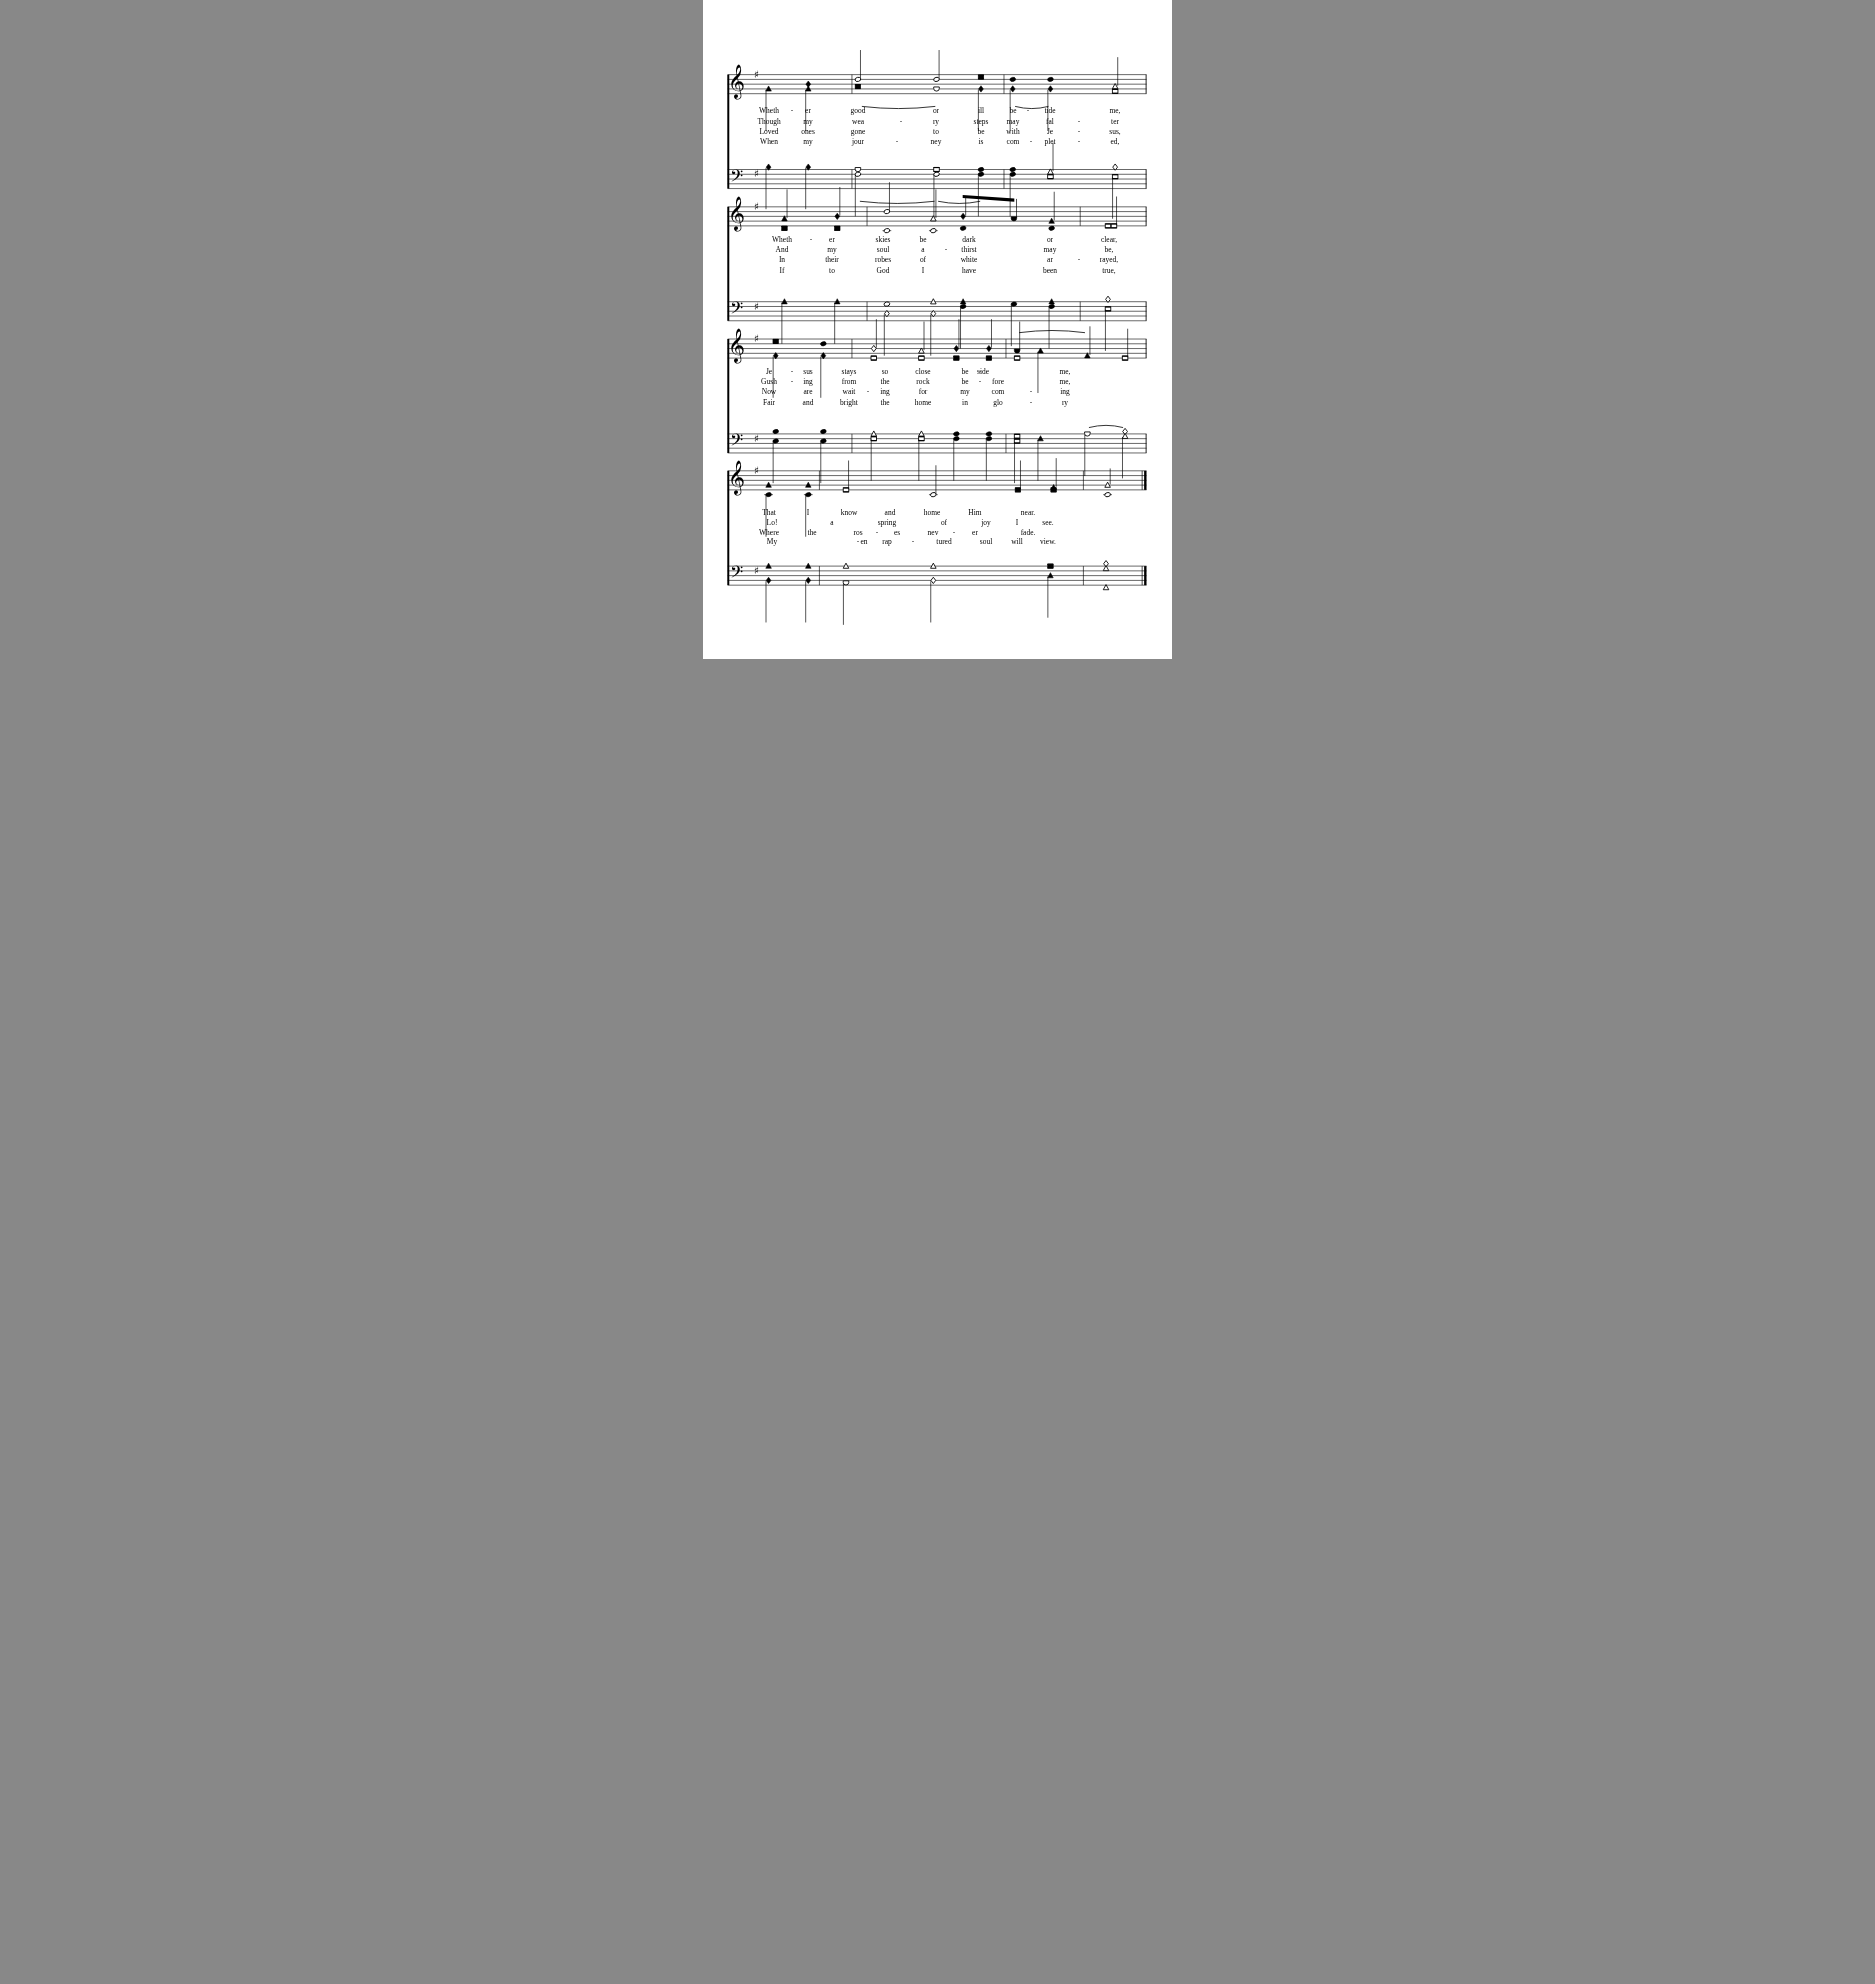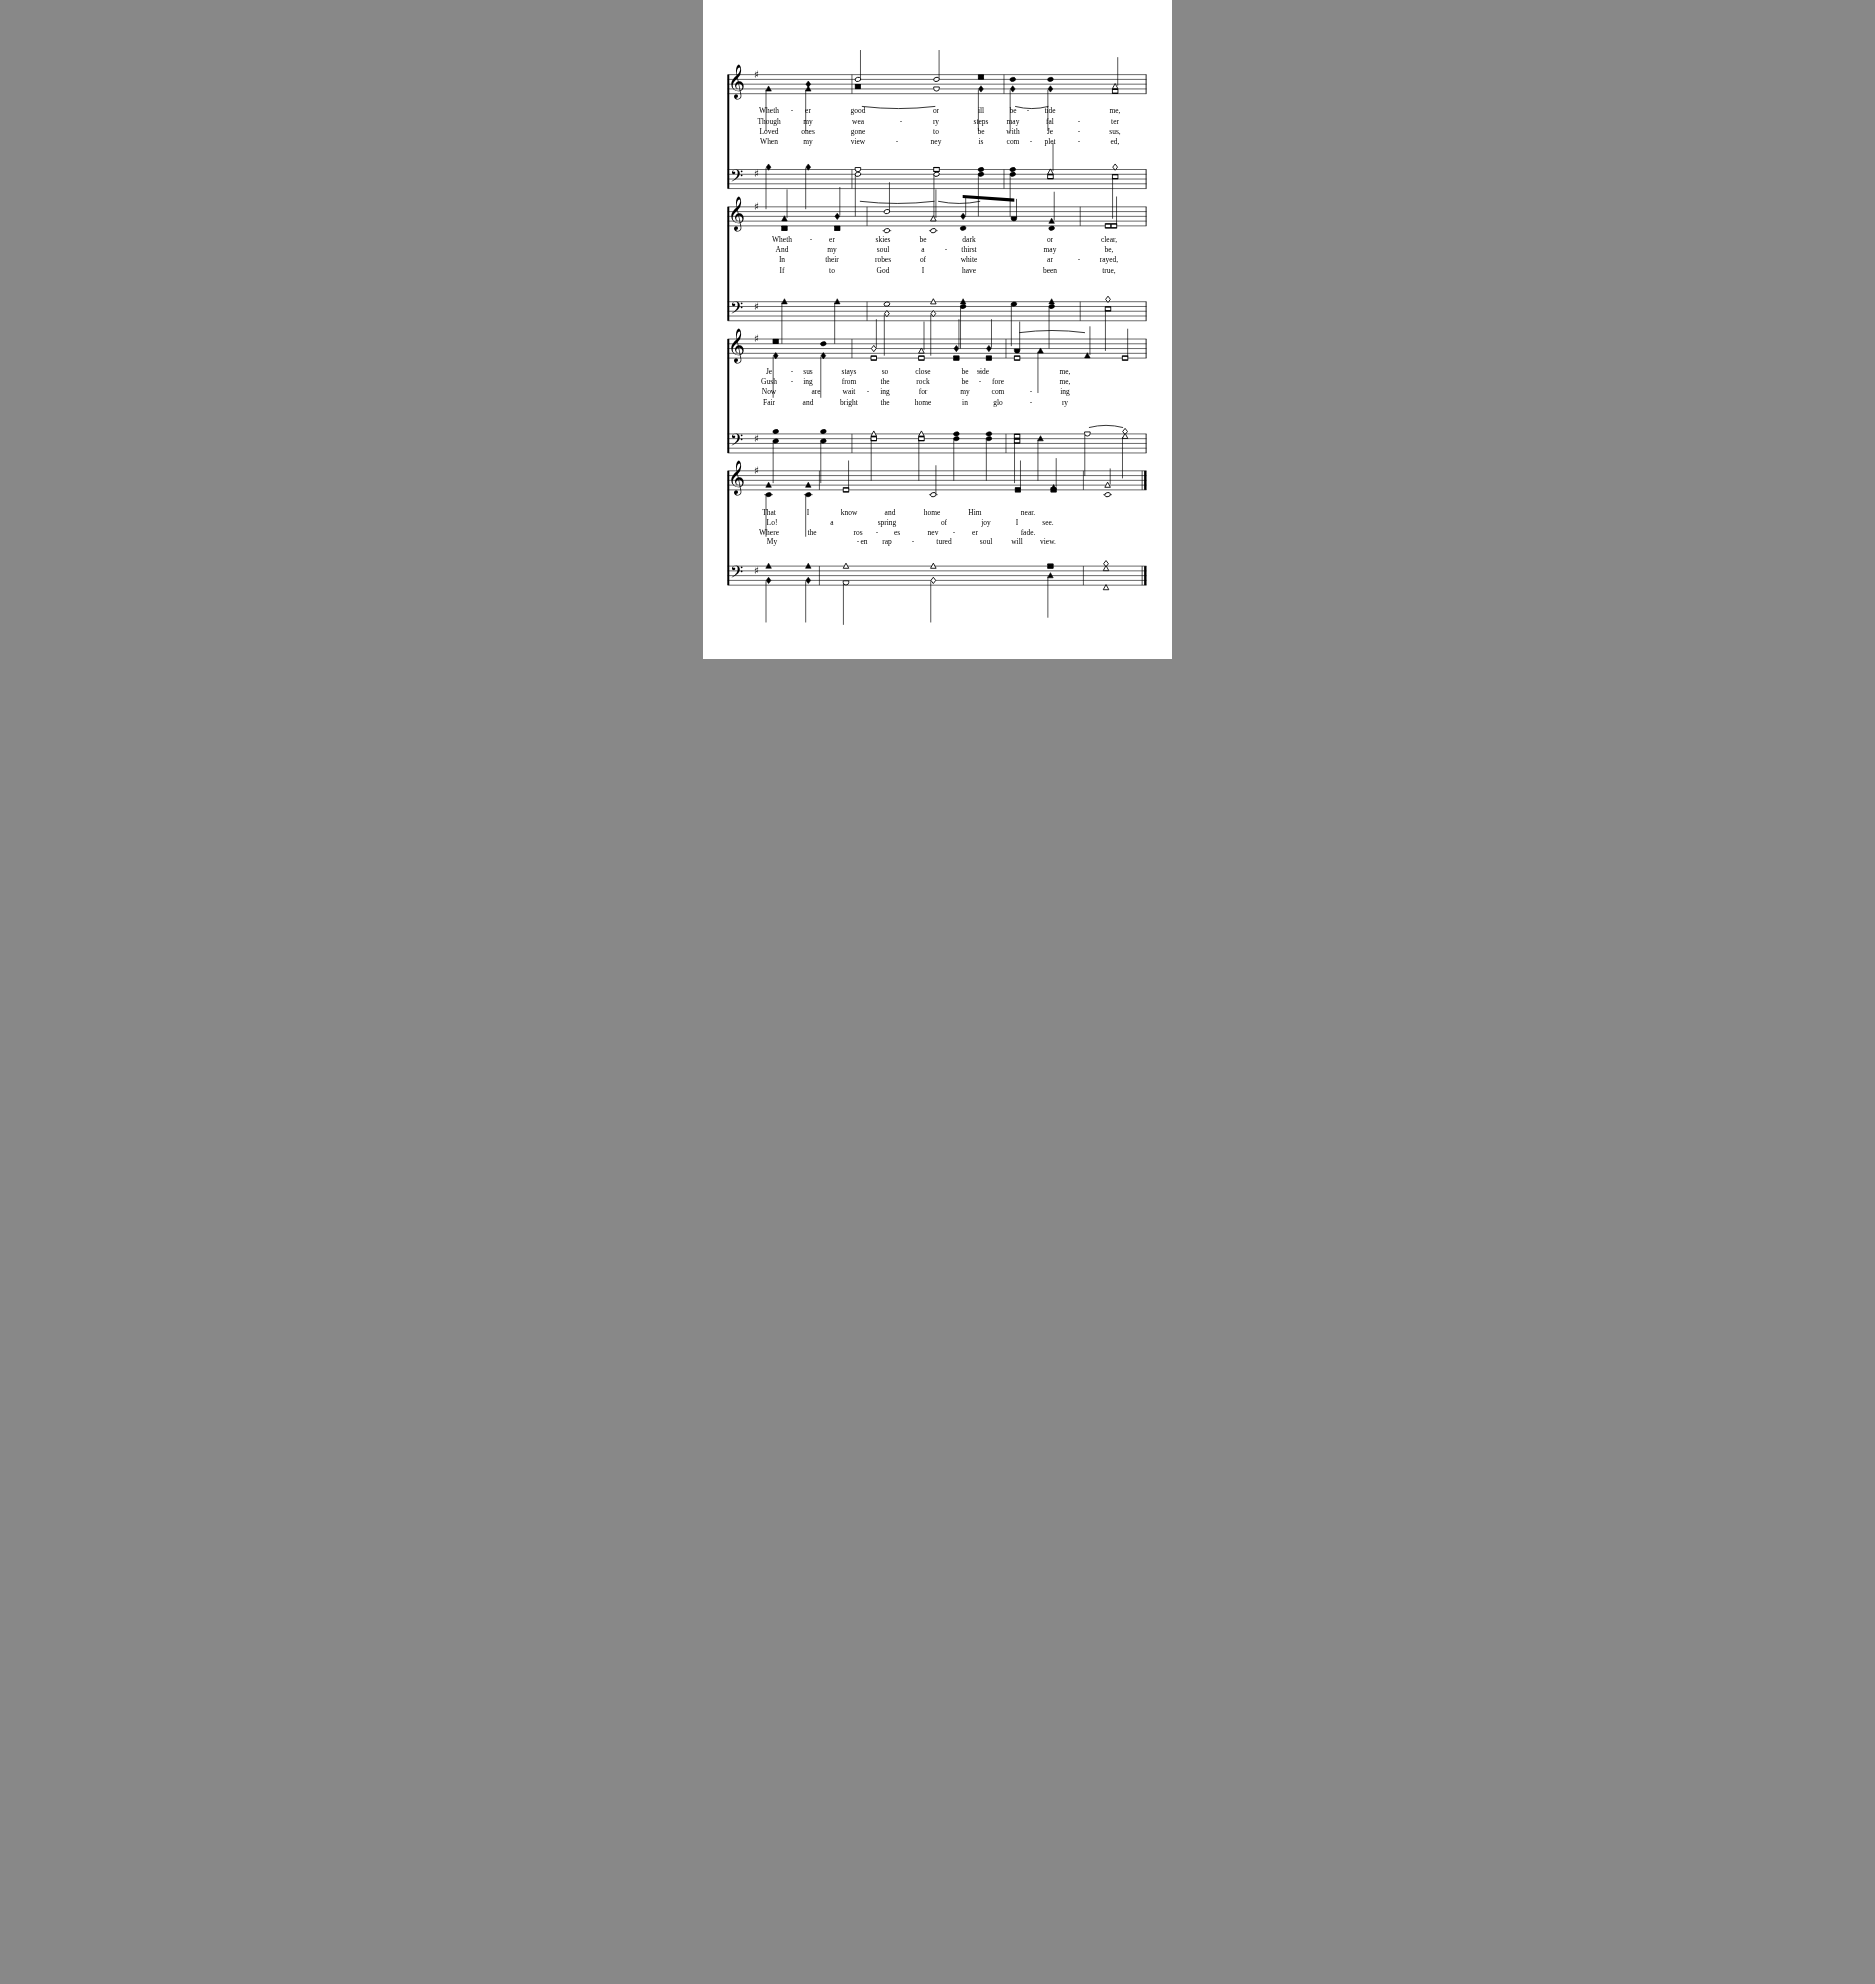--- a/index.html
+++ b/index.html
@@ -384,21 +384,21 @@
       <span class="lyric" style="left: 105px; top: 128px;">ones</span>
       <span class="lyric" style="left: 155px; top: 128px;">gone</span>
       <span class="lyric" style="left: 233px; top: 128px;">to</span>
       <span class="lyric" style="left: 278px; top: 128px;">be</span>
       <span class="lyric" style="left: 310px; top: 128px;">with</span>
       <span class="lyric" style="left: 347px; top: 128px;">Je</span>
       <span class="lyric" style="left: 376px; top: 128px;">-</span>
       <span class="lyric" style="left: 412px; top: 128px;">sus,</span>
       <span class="lyric" style="left: 66px; top: 138px;">When</span>
       <span class="lyric" style="left: 105px; top: 138px;">my</span>
-      <span class="lyric" style="left: 155px; top: 138px;">view</span>
+      <span class="lyric" style="left: 155px; top: 138px;">jour</span>
       <span class="lyric" style="left: 194px; top: 138px;">-</span>
       <span class="lyric" style="left: 233px; top: 138px;">ney</span>
       <span class="lyric" style="left: 278px; top: 138px;">is</span>
       <span class="lyric" style="left: 310px; top: 138px;">com</span>
       <span class="lyric" style="left: 328px; top: 138px;">-</span>
       <span class="lyric" style="left: 347px; top: 138px;">plet</span>
       <span class="lyric" style="left: 376px; top: 138px;">-</span>
       <span class="lyric" style="left: 412px; top: 138px;">ed,</span>
       <span class="lyric" style="left: 79px; top: 236px;">Wheth</span>
       <span class="lyric" style="left: 108px; top: 236px;">-</span>
@@ -445,21 +445,21 @@
       <span class="lyric" style="left: 89px; top: 378px;">-</span>
       <span class="lyric" style="left: 105px; top: 378px;">ing</span>
       <span class="lyric" style="left: 146px; top: 378px;">from</span>
       <span class="lyric" style="left: 182px; top: 378px;">the</span>
       <span class="lyric" style="left: 220px; top: 378px;">rock</span>
       <span class="lyric" style="left: 262px; top: 378px;">be</span>
       <span class="lyric" style="left: 277px; top: 378px;">-</span>
       <span class="lyric" style="left: 295px; top: 378px;">fore</span>
       <span class="lyric" style="left: 362px; top: 378px;">me,</span>
       <span class="lyric" style="left: 66px; top: 388px;">Now</span>
-      <span class="lyric" style="left: 113px; top: 388px;">are</span>
+      <span class="lyric" style="left: 105px; top: 388px;">are</span>
       <span class="lyric" style="left: 146px; top: 388px;">wait</span>
       <span class="lyric" style="left: 165px; top: 388px;">-</span>
       <span class="lyric" style="left: 182px; top: 388px;">ing</span>
       <span class="lyric" style="left: 220px; top: 388px;">for</span>
       <span class="lyric" style="left: 262px; top: 388px;">my</span>
       <span class="lyric" style="left: 295px; top: 388px;">com</span>
       <span class="lyric" style="left: 328px; top: 388px;">-</span>
       <span class="lyric" style="left: 362px; top: 388px;">ing</span>
       <span class="lyric" style="left: 66px; top: 399px;">Fair</span>
       <span class="lyric" style="left: 105px; top: 399px;">and</span>

